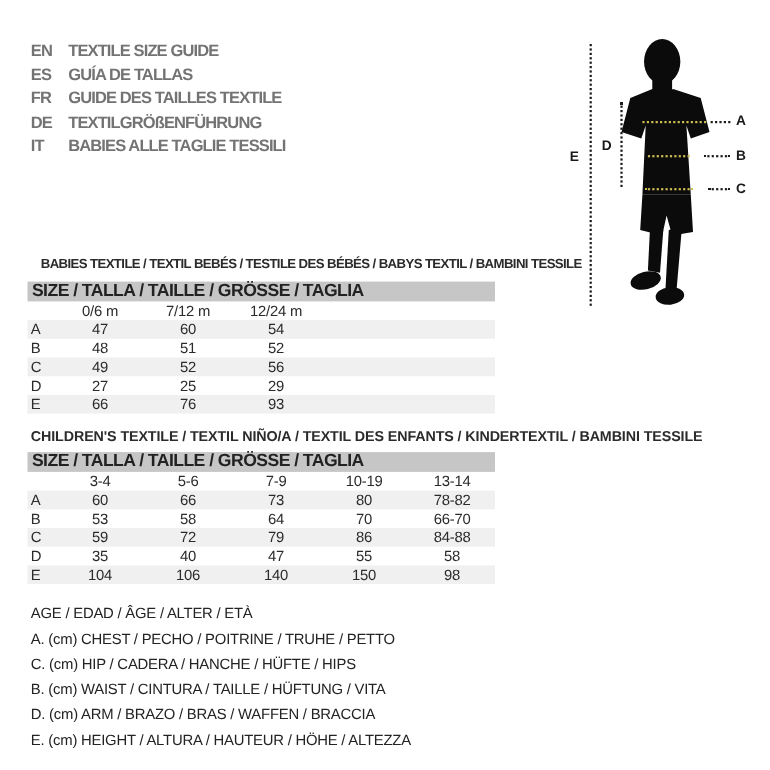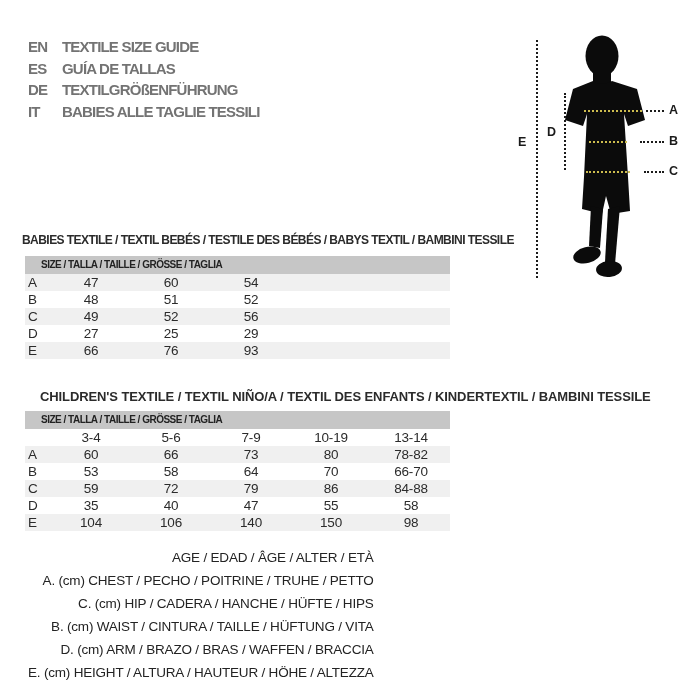--- a/index.html
+++ b/index.html
@@ -11,54 +11,58 @@
   .abs{position:absolute;}
 
   
   .lang-list{left:28px;top:36px;}
   .lang-row{display:flex;height:21.5px;line-height:21.5px;
     font-size:15px;font-weight:700;letter-spacing:-0.8px;color:#737373;}
   .lang-code{width:34px;flex:0 0 34px;}
 
   
   .sec-heading{font-weight:700;color:#2b2b2b;white-space:nowrap;}
-  .sec-heading.babies{left:22px;top:233px;font-size:12px;letter-spacing:-0.55px;}
-  .sec-heading.children{left:40px;top:389px;font-size:13px;letter-spacing:-0.1px;}
+  .sec-heading.babies{left:37px;top:233px;font-size:12px;letter-spacing:-0.55px;}
+  .sec-heading.children{left:28px;top:389px;font-size:13px;letter-spacing:-0.1px;}
 
   
   .size-table{width:425px;}
   .size-bar{height:18px;line-height:18px;background:#c6c6c6;
-    padding-left:16px;font-size:10px;font-weight:700;letter-spacing:-0.5px;color:#222;}
+    padding-left:4px;font-size:16px;font-weight:700;letter-spacing:-0.5px;color:#222;}
   .t-row{display:flex;height:17px;line-height:17px;font-size:13.5px;letter-spacing:-0.2px;}
   .t-row.stripe{background:#f0f0f0;}
   .t-label{flex:0 0 23px;width:23px;padding-left:3px;}
   .t-cell{flex:0 0 80px;width:80px;text-align:center;}
 
   
   .legend{left:28px;top:546px;}
   .legend-line{height:23px;line-height:23px;font-size:13.5px;letter-spacing:-0.2px;
-    white-space:nowrap;color:#232323;text-align:right;}
+    white-space:nowrap;color:#232323;}
 
   
   .dot-h{position:absolute;height:0;border-top:2px dotted #1a1a1a;}
   .dot-h.yellow{border-top-color:#cdbc4e;}
   .dot-v{position:absolute;width:0;border-left:2px dotted #1a1a1a;}
   .fig-label{position:absolute;font-size:12.5px;font-weight:700;line-height:16px;color:#1a1a1a;}
 </style>
 </head>
 <body>
 
 <div class="abs lang-list">
   <div class="lang-row">
     <span class="lang-code">EN</span>
     <span class="lang-title">TEXTILE SIZE GUIDE</span>
   </div>
   <div class="lang-row">
     <span class="lang-code">ES</span>
     <span class="lang-title">GUÍA DE TALLAS</span>
+  </div>
+  <div class="lang-row">
+    <span class="lang-code">FR</span>
+    <span class="lang-title">GUIDE DES TAILLES TEXTILE</span>
   </div>
   <div class="lang-row">
     <span class="lang-code">DE</span>
     <span class="lang-title">TEXTILGRÖßENFÜHRUNG</span>
   </div>
   <div class="lang-row">
     <span class="lang-code">IT</span>
     <span class="lang-title">BABIES ALLE TAGLIE TESSILI</span>
   </div>
 </div>
@@ -91,20 +95,26 @@
 <div class="fig-label" style="left:669px;top:102px;">A</div>
 <div class="fig-label" style="left:669px;top:133px;">B</div>
 <div class="fig-label" style="left:669px;top:163px;">C</div>
 <div class="fig-label" style="left:547px;top:124px;">D</div>
 <div class="fig-label" style="left:518px;top:134px;">E</div>
 
 <div class="abs sec-heading babies">BABIES TEXTILE / TEXTIL BEBÉS / TESTILE DES BÉBÉS / BABYS TEXTIL / BAMBINI TESSILE</div>
 
 <div class="abs size-table" style="left:25px;top:256px;">
   <div class="size-bar">SIZE / TALLA / TAILLE / GRÖSSE / TAGLIA</div>
+  <div class="t-row">
+    <span class="t-label"></span>
+    <span class="t-cell">0/6 m</span>
+    <span class="t-cell">7/12 m</span>
+    <span class="t-cell">12/24 m</span>
+  </div>
   <div class="t-row stripe">
     <span class="t-label">A</span>
     <span class="t-cell">47</span>
     <span class="t-cell">60</span>
     <span class="t-cell">54</span>
   </div>
   <div class="t-row">
     <span class="t-label">B</span>
     <span class="t-cell">48</span>
     <span class="t-cell">51</span>

